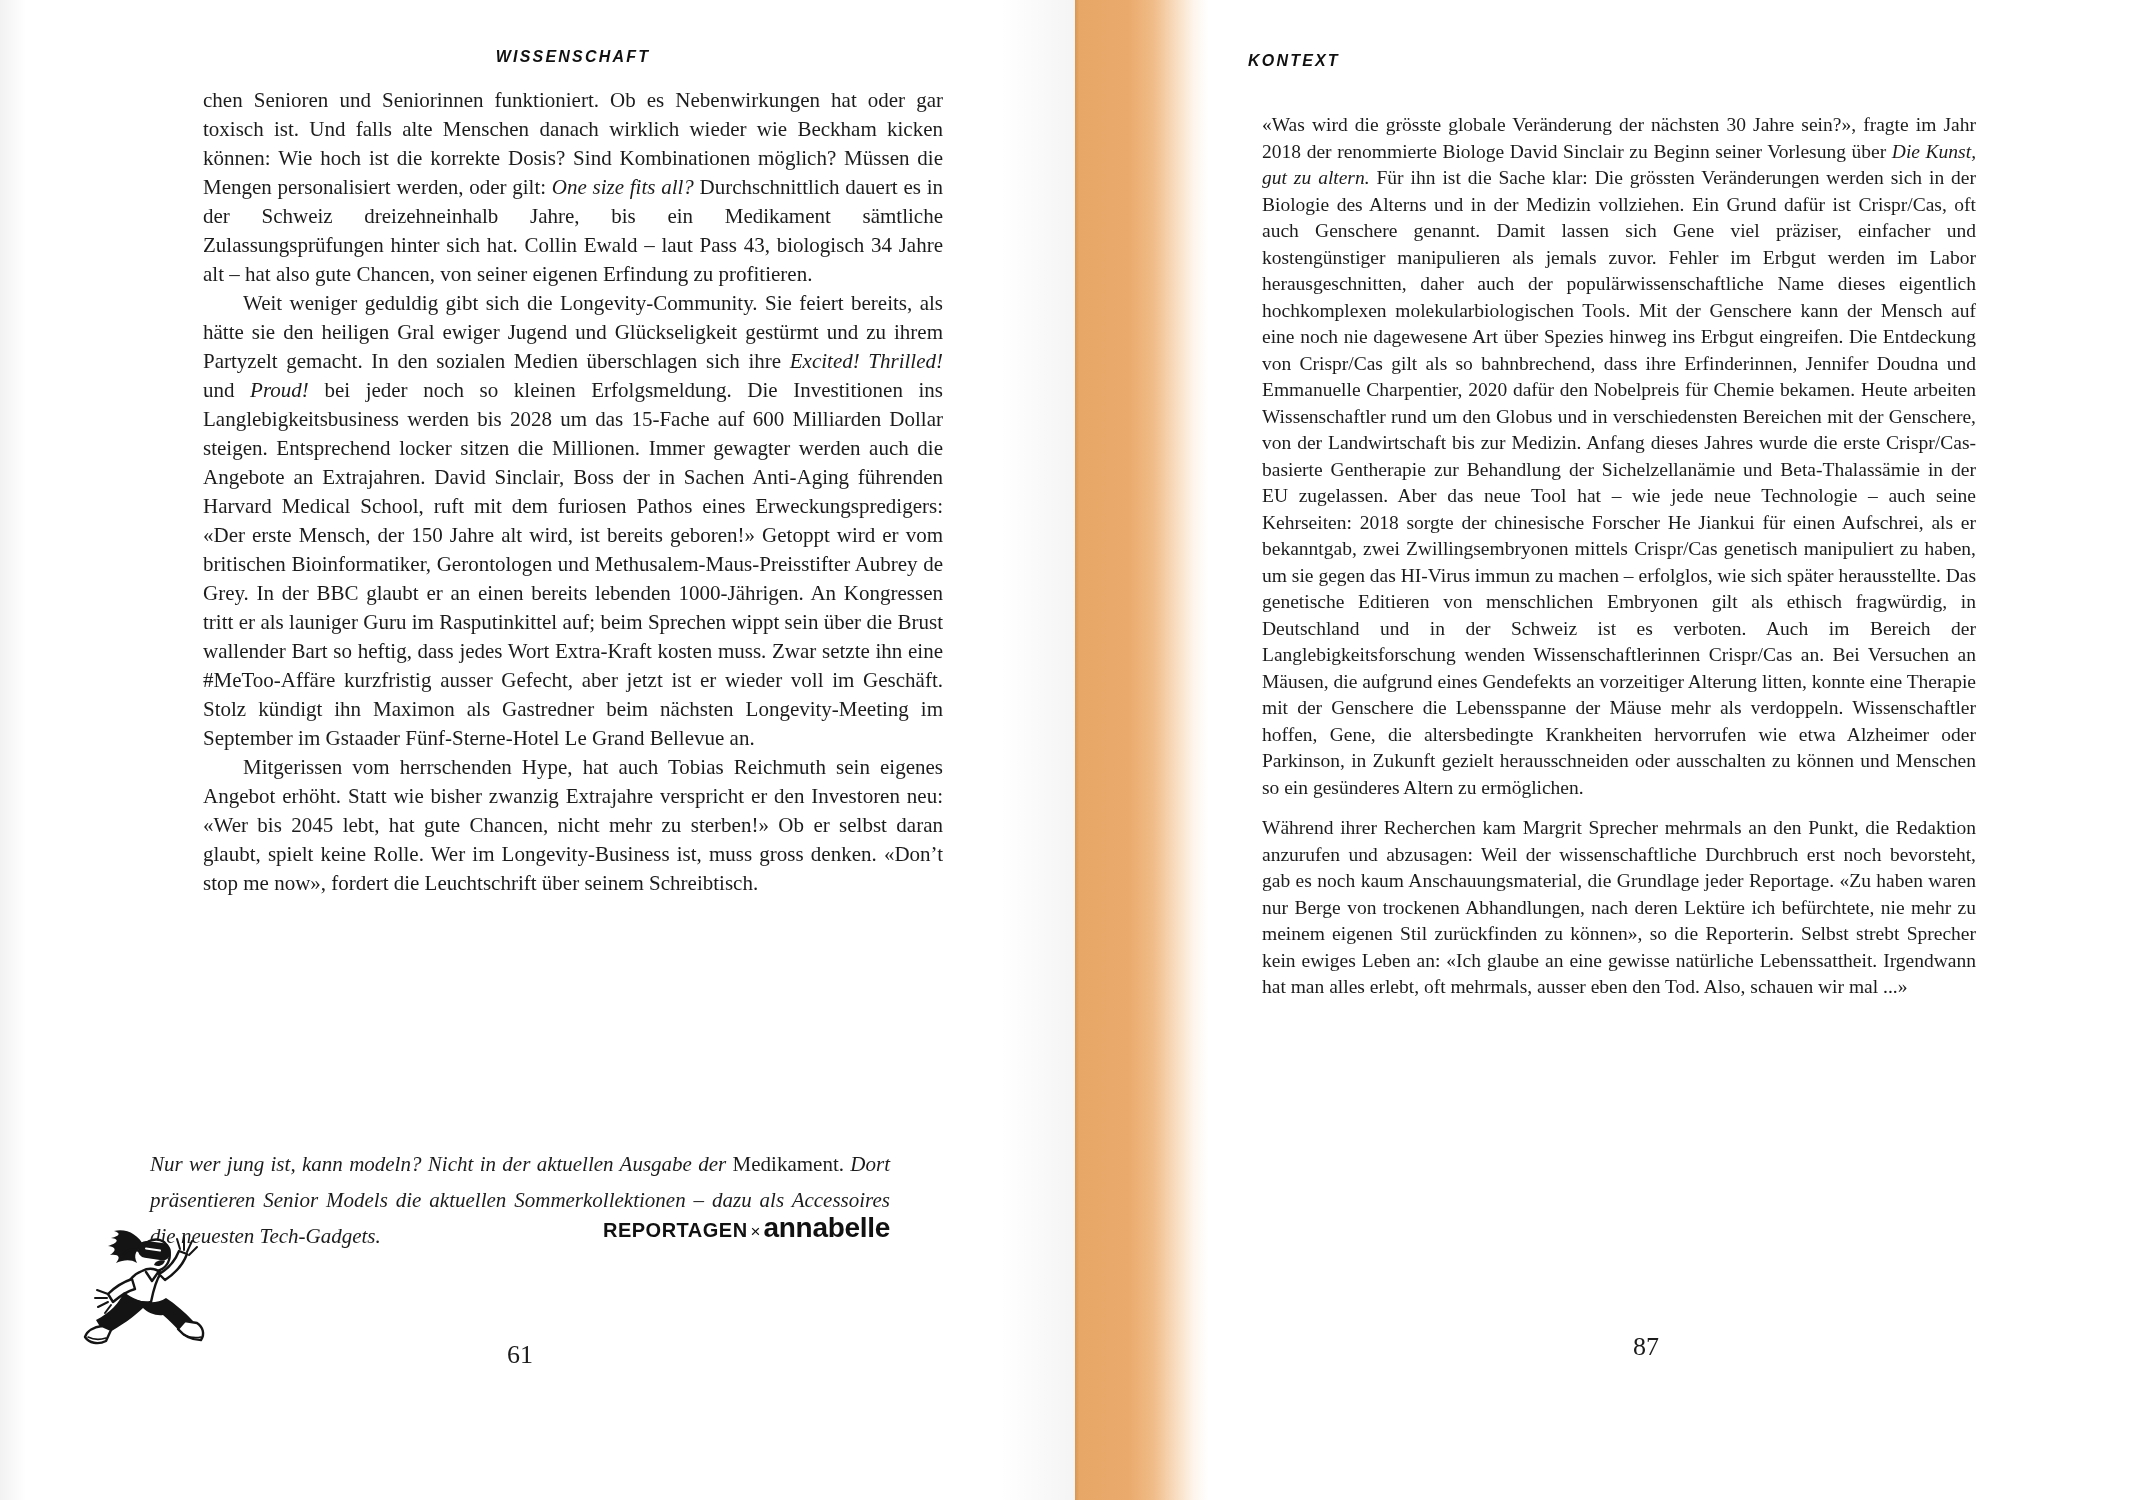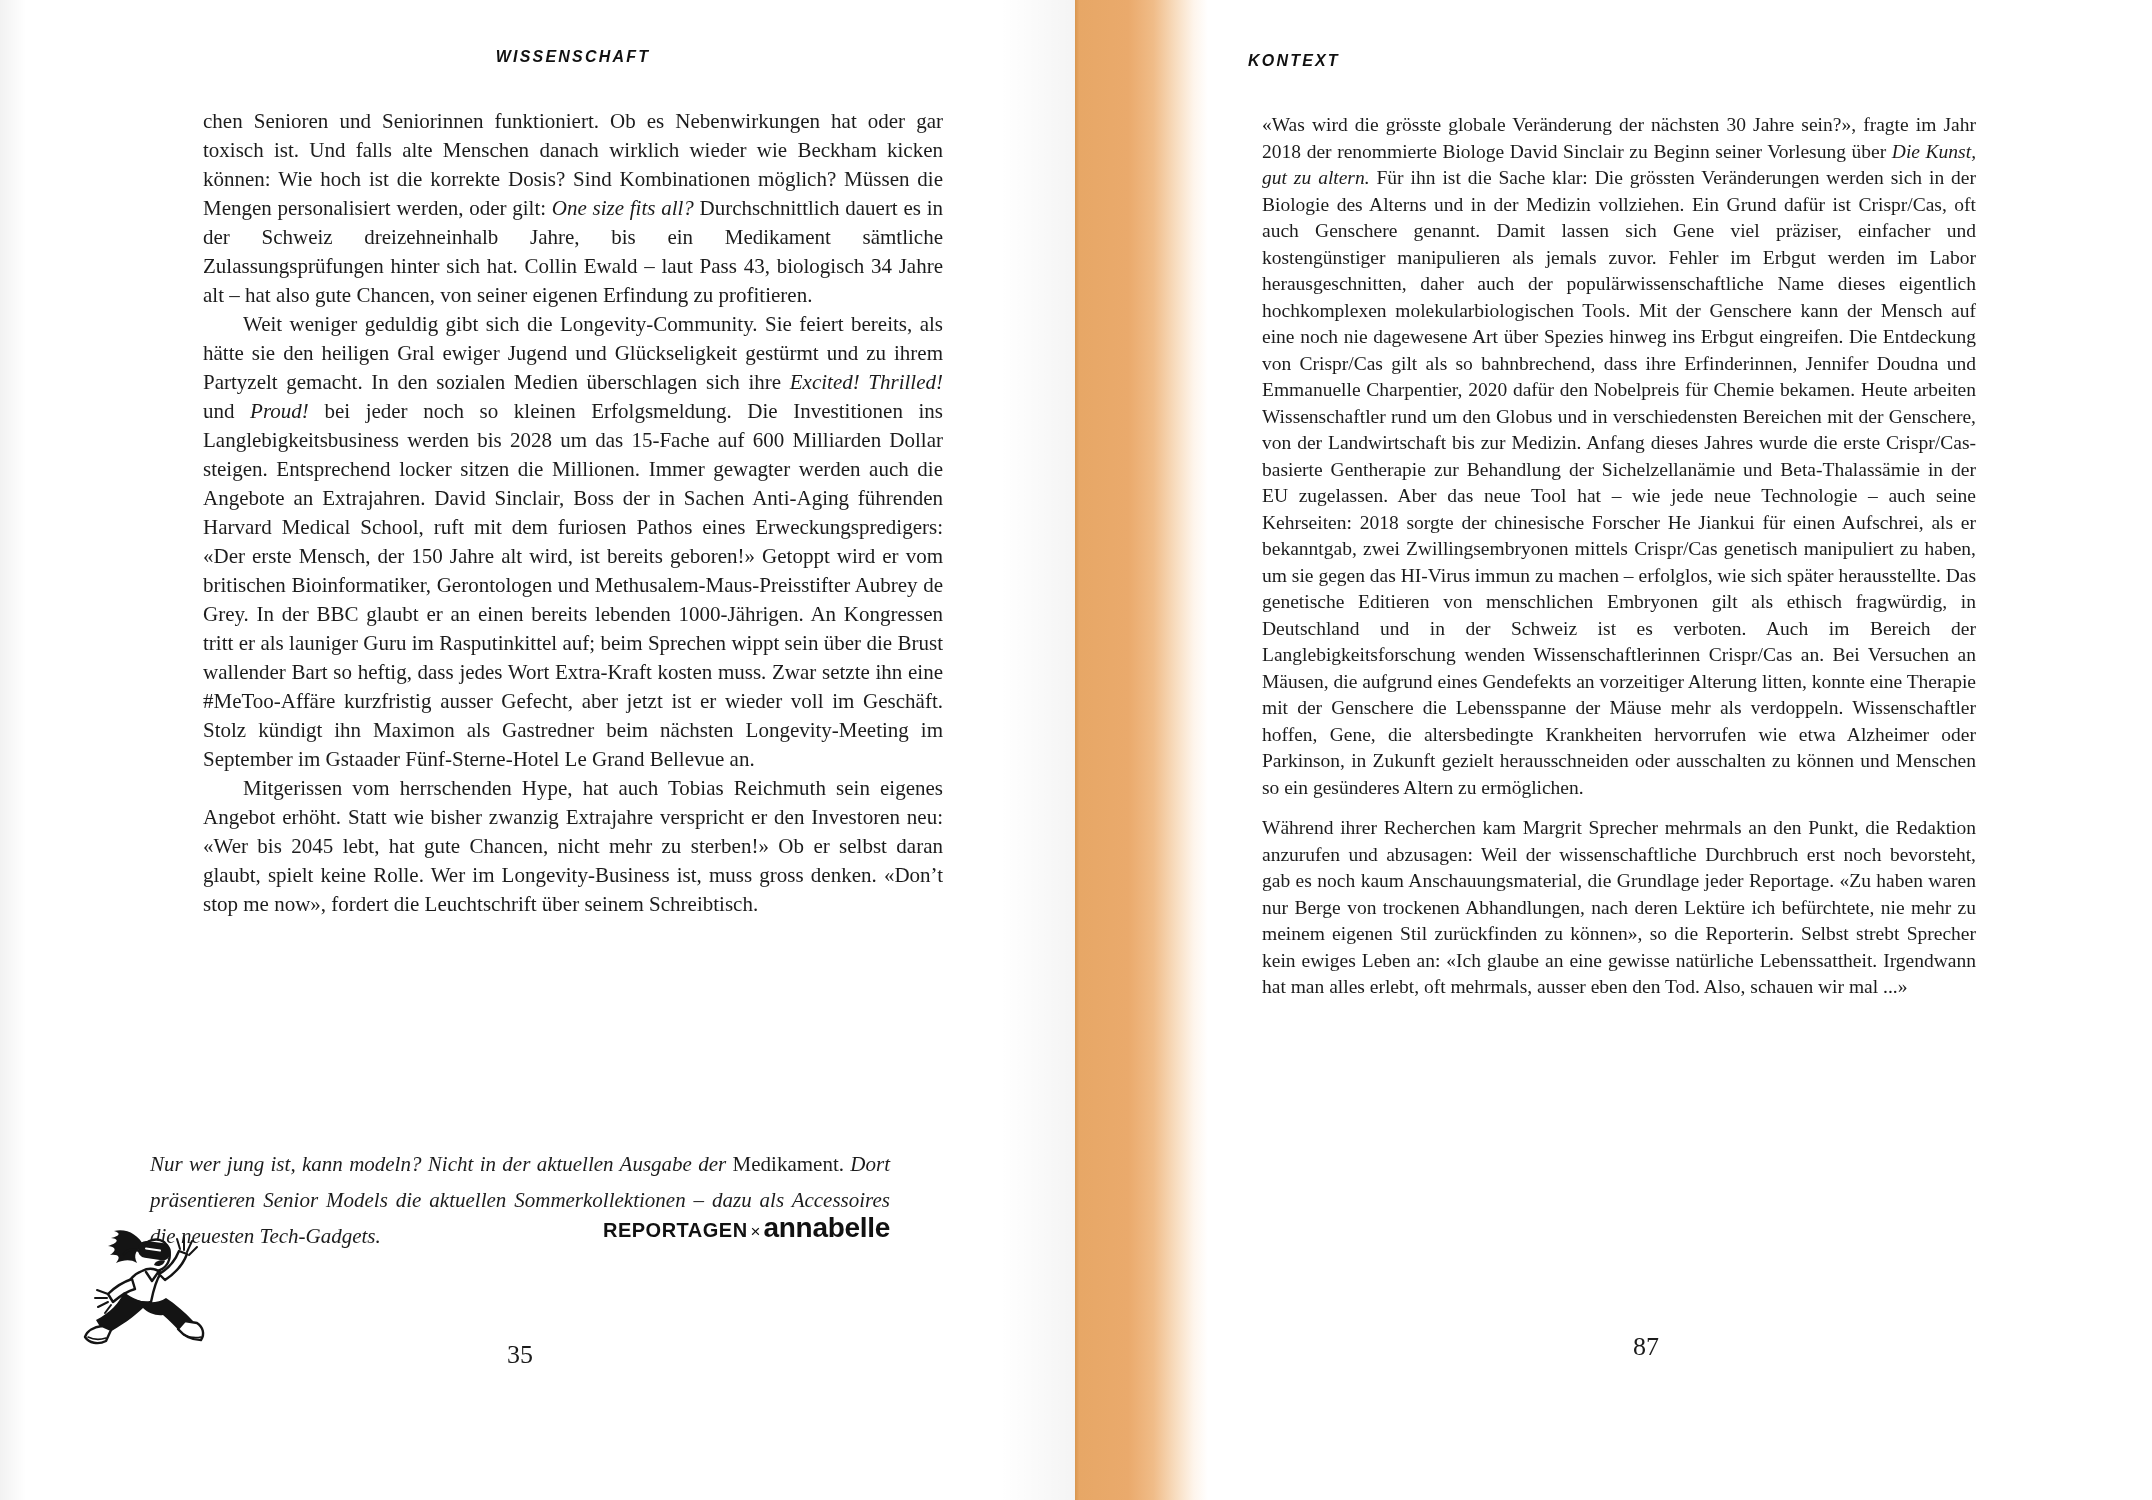--- a/index.html
+++ b/index.html
@@ -12,21 +12,21 @@
              background:linear-gradient(90deg,rgba(0,0,0,0),rgba(0,0,0,.045));}
   .spine{position:absolute;left:1075px;top:0;bottom:0;width:140px;
          background:linear-gradient(90deg,#d9964f 0px,#e7a766 3%,#eaaa6c 38%,
                     #f0bc88 56%,#f8ddc0 72%,#fef5ec 85%,#ffffff 95%);}
   
   .running-head{position:absolute;font:italic 700 16px "Liberation Sans",sans-serif;
                 letter-spacing:2.2px;color:#111;}
   .rh-left{left:203px;top:48px;width:740px;text-align:center;}
   .rh-right{left:1248px;top:52px;}
   
-  .col-left{position:absolute;left:203px;top:107px;width:740px;
+  .col-left{position:absolute;left:203px;top:86px;width:740px;
             font:21px/29px "Liberation Serif",serif;text-align:justify;}
   .col-left p{margin:0;}
   .col-left p + p{text-indent:40px;}
   
   .caption{position:absolute;left:150px;top:1146px;width:740px;
            font:italic 21px/36px "Liberation Serif",serif;text-align:justify;}
   .caption em{font-style:normal;}
   .logo{position:absolute;right:0;bottom:4px;display:flex;align-items:baseline;
         font-family:"Liberation Sans",sans-serif;font-style:normal;font-weight:700;color:#111;}
   .logo-rep{font-size:20px;letter-spacing:.5px;}
@@ -91,21 +91,21 @@
         <path stroke-width="2" d="M28,72 l-11,-4 M27,76 l-12,0 M28,80 l-10,5 M31,83 l-6,8"></path>
         <path fill="#141414" stroke="none" d="M44,70 C40,80 30,91 16,98 L25,113 C41,104 55,94 63,86 C68,91 76,94 83,93
                  C89,98 95,104 100,110 L113,99 C105,90 95,82 86,76 C74,84 56,80 44,70 Z"></path>
         <path fill="#ffffff" d="M22,104 C14,105 7,109 5,115 C9,121 18,123 26,119 L31,108 Z"></path>
         <path stroke-width="1.6" d="M8,115 C14,118 20,118 26,116"></path>
         <path fill="#ffffff" d="M98,107 C103,113 111,118 121,118 C125,112 123,105 117,101 L105,99 Z"></path>
         <path stroke-width="1.6" d="M104,113 C111,116 117,116 121,115"></path>
       </g>
     </svg>
 
-    <div class="pageno pn-left">35</div>
+    <div class="pageno pn-left">61</div>
   </section>
 
   <section>
     <div class="running-head rh-right">KONTEXT</div>
 
     <div class="col-right">
       <p>«Was wird die grösste globale Veränderung der nächsten 30 Jahre sein?», fragte im Jahr 2018 der renommierte Biologe David Sinclair zu Beginn seiner Vorlesung über <em>Die Kunst, gut zu altern.</em> Für ihn ist die Sache klar: Die grössten Veränderungen werden sich in der Biologie des Alterns und in der Medizin vollziehen. Ein Grund dafür ist Crispr/Cas, oft auch Genschere genannt. Damit lassen sich Gene viel präziser, einfacher und kostengünstiger manipulieren als jemals zuvor. Fehler im Erbgut werden im Labor herausgeschnitten, daher auch der populärwissenschaftliche Name dieses eigentlich hochkomplexen molekularbiologischen Tools. Mit der Genschere kann der Mensch auf eine noch nie dagewesene Art über Spezies hinweg ins Erbgut eingreifen. Die Entdeckung von Crispr/Cas gilt als so bahnbrechend, dass ihre Erfinderinnen, Jennifer Doudna und Emmanuelle Charpentier, 2020 dafür den Nobelpreis für Chemie bekamen. Heute arbeiten Wissenschaftler rund um den Globus und in verschiedensten Bereichen mit der Genschere, von der Landwirtschaft bis zur Medizin. Anfang dieses Jahres wurde die erste Crispr/Cas-basierte Gentherapie zur Behandlung der Sichelzellanämie und Beta-Thalassämie in der EU zugelassen. Aber das neue Tool hat – wie jede neue Technologie – auch seine Kehrseiten: 2018 sorgte der chinesische Forscher He Jiankui für einen Aufschrei, als er bekanntgab, zwei Zwillingsembryonen mittels Crispr/Cas genetisch manipuliert zu haben, um sie gegen das HI-Virus immun zu machen – erfolglos, wie sich später herausstellte. Das genetische Editieren von menschlichen Embryonen gilt als ethisch fragwürdig, in Deutschland und in der Schweiz ist es verboten. Auch im Bereich der Langlebigkeitsforschung wenden Wissenschaftlerinnen Crispr/Cas an. Bei Versuchen an Mäusen, die aufgrund eines Gendefekts an vorzeitiger Alterung litten, konnte eine Therapie mit der Genschere die Lebensspanne der Mäuse mehr als verdoppeln. Wissenschaftler hoffen, Gene, die altersbedingte Krankheiten hervorrufen wie etwa Alzheimer oder Parkinson, in Zukunft gezielt herausschneiden oder ausschalten zu können und Menschen so ein gesünderes Altern zu ermöglichen.</p>
 
       <p>Während ihrer Recherchen kam Margrit Sprecher mehrmals an den Punkt, die Redaktion anzurufen und abzusagen: Weil der wissenschaftliche Durchbruch erst noch bevorsteht, gab es noch kaum Anschauungsmaterial, die Grundlage jeder Reportage. «Zu haben waren nur Berge von trockenen Abhandlungen, nach deren Lektüre ich befürchtete, nie mehr zu meinem eigenen Stil zurückfinden zu können», so die Reporterin. Selbst strebt Sprecher kein ewiges Leben an: «Ich glaube an eine gewisse natürliche Lebenssattheit. Irgendwann hat man alles erlebt, oft mehrmals, ausser eben den Tod. Also, schauen wir mal ...»</p>
     </div>

